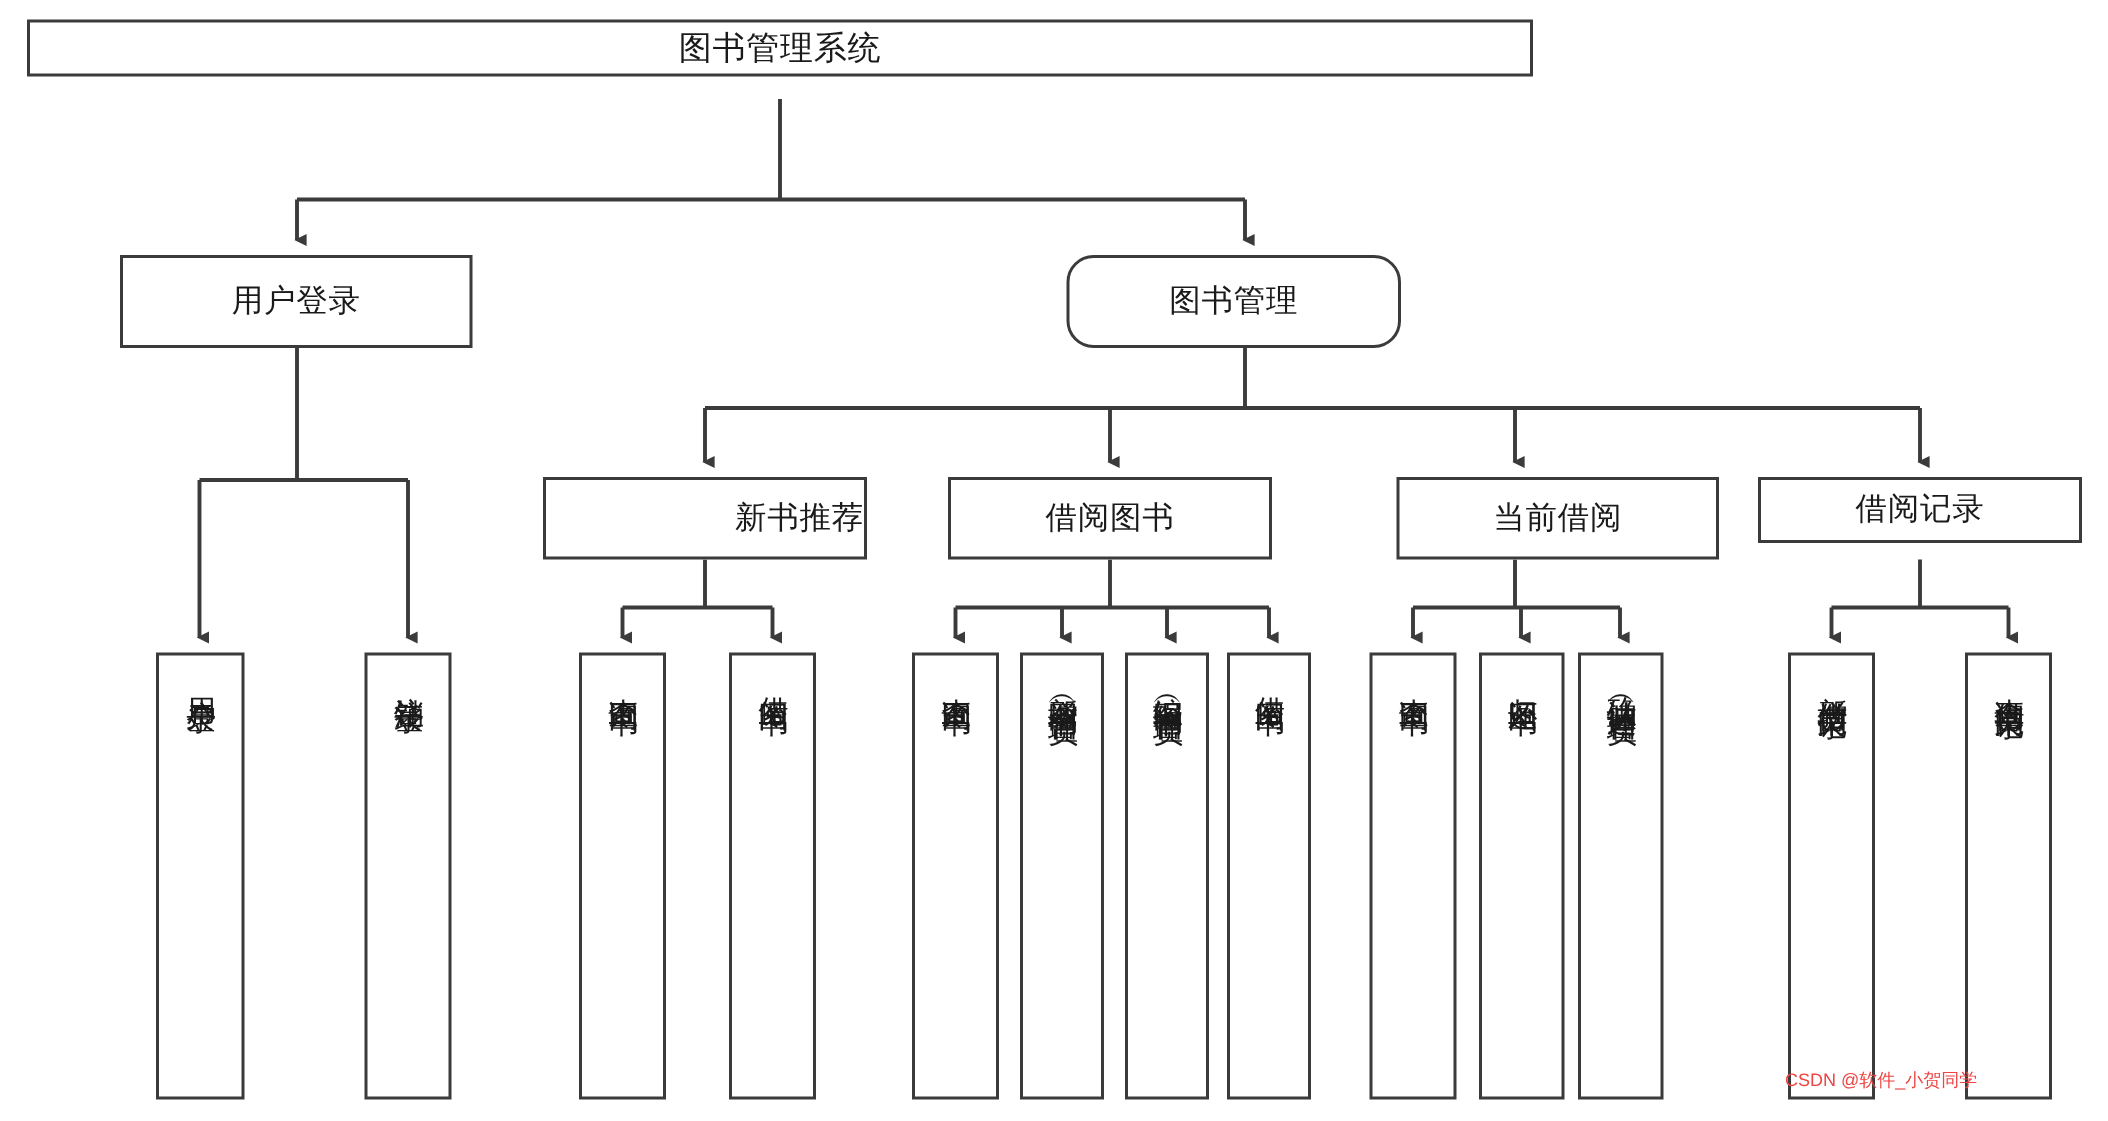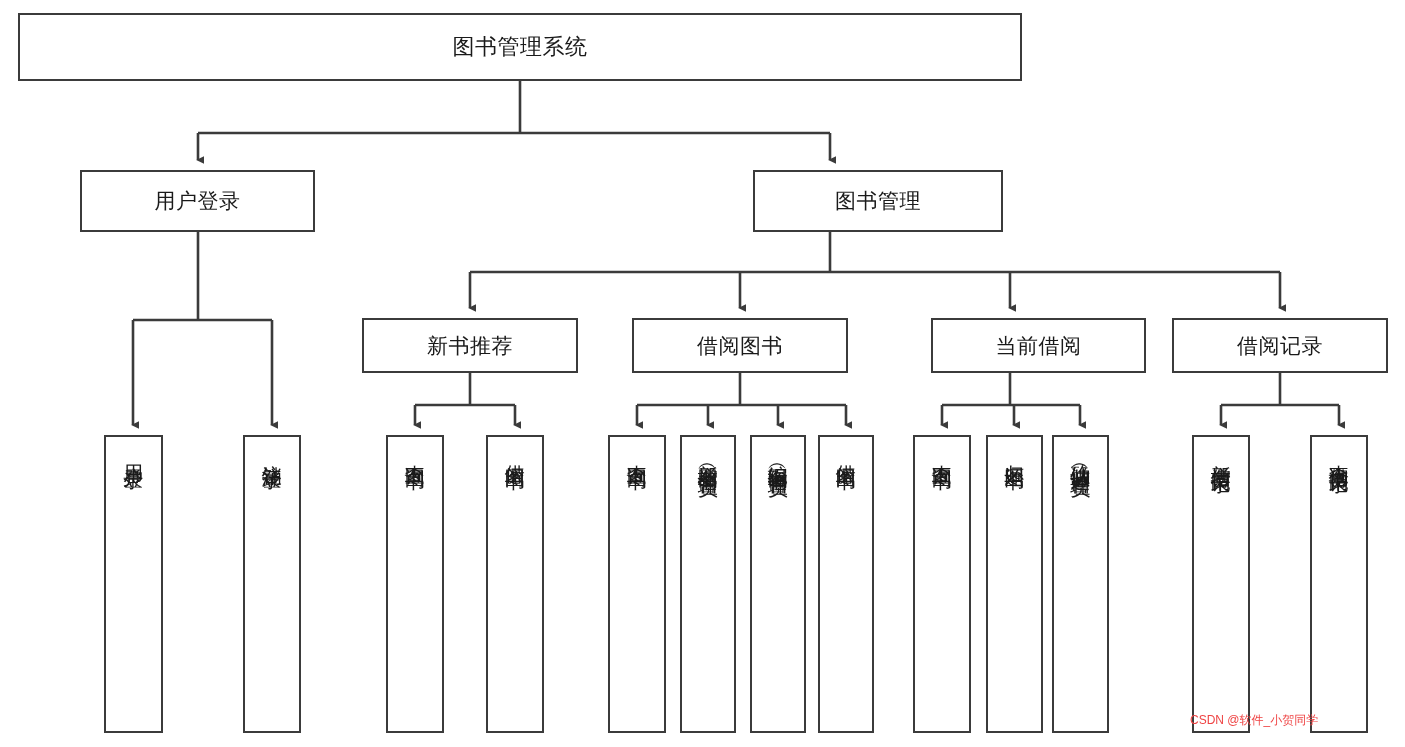--- a/index.html
+++ b/index.html
@@ -125,41 +125,41 @@
       <path d="M1014,405 L1014,425" marker-end="url(#arrow)"></path>
       <path d="M1080,405 L1080,425" marker-end="url(#arrow)"></path>
 
       <path d="M1280,373 L1280,405"></path>
       <path d="M1221,405 L1339,405"></path>
       <path d="M1221,405 L1221,425" marker-end="url(#arrow)"></path>
       <path d="M1339,405 L1339,425" marker-end="url(#arrow)"></path>
     </g>
   </svg>
 
-  <div class="node horiz root" style="left:18px; top:13px; width:1004px; height:68px;">
+  <div class="node horiz root" style="left:18px; top:13px; width:1004px; height:38px;">
     <span class="lbl">图书管理系统</span>
   </div>
 
   <div class="node horiz" style="left:80px; top:170px; width:235px; height:62px;">
     <span class="lbl">用户登录</span>
   </div>
-  <div class="node horiz" style="left:753px; top:170px; width:250px; height:62px;">
+  <div class="node horiz" style="left:711px; top:170px; width:223px; height:62px;border-radius:18px;">
     <span class="lbl">图书管理</span>
   </div>
 
-  <div class="node horiz" style="left:362px; top:318px; width:216px; height:55px;">
+  <div class="node horiz" style="left:362px; top:318px; width:216px; height:55px;justify-content:flex-end;">
     <span class="lbl">新书推荐</span>
   </div>
   <div class="node horiz" style="left:632px; top:318px; width:216px; height:55px;">
     <span class="lbl">借阅图书</span>
   </div>
   <div class="node horiz" style="left:903px; top:318px; width:215px; height:55px;margin-left:28px;">
     <span class="lbl">当前借阅</span>
   </div>
-  <div class="node horiz" style="left:1172px; top:318px; width:216px; height:55px;">
+  <div class="node horiz" style="left:1172px; top:318px; width:216px; height:44px;">
     <span class="lbl">借阅记录</span>
   </div>
 
   <div class="node vert" style="left:104px; top:435px; width:59px; height:298px;">
     <span class="lbl">用户登录</span>
   </div>
   <div class="node vert" style="left:243px; top:435px; width:58px; height:298px;">
     <span class="lbl">注销登录</span>
   </div>
 

